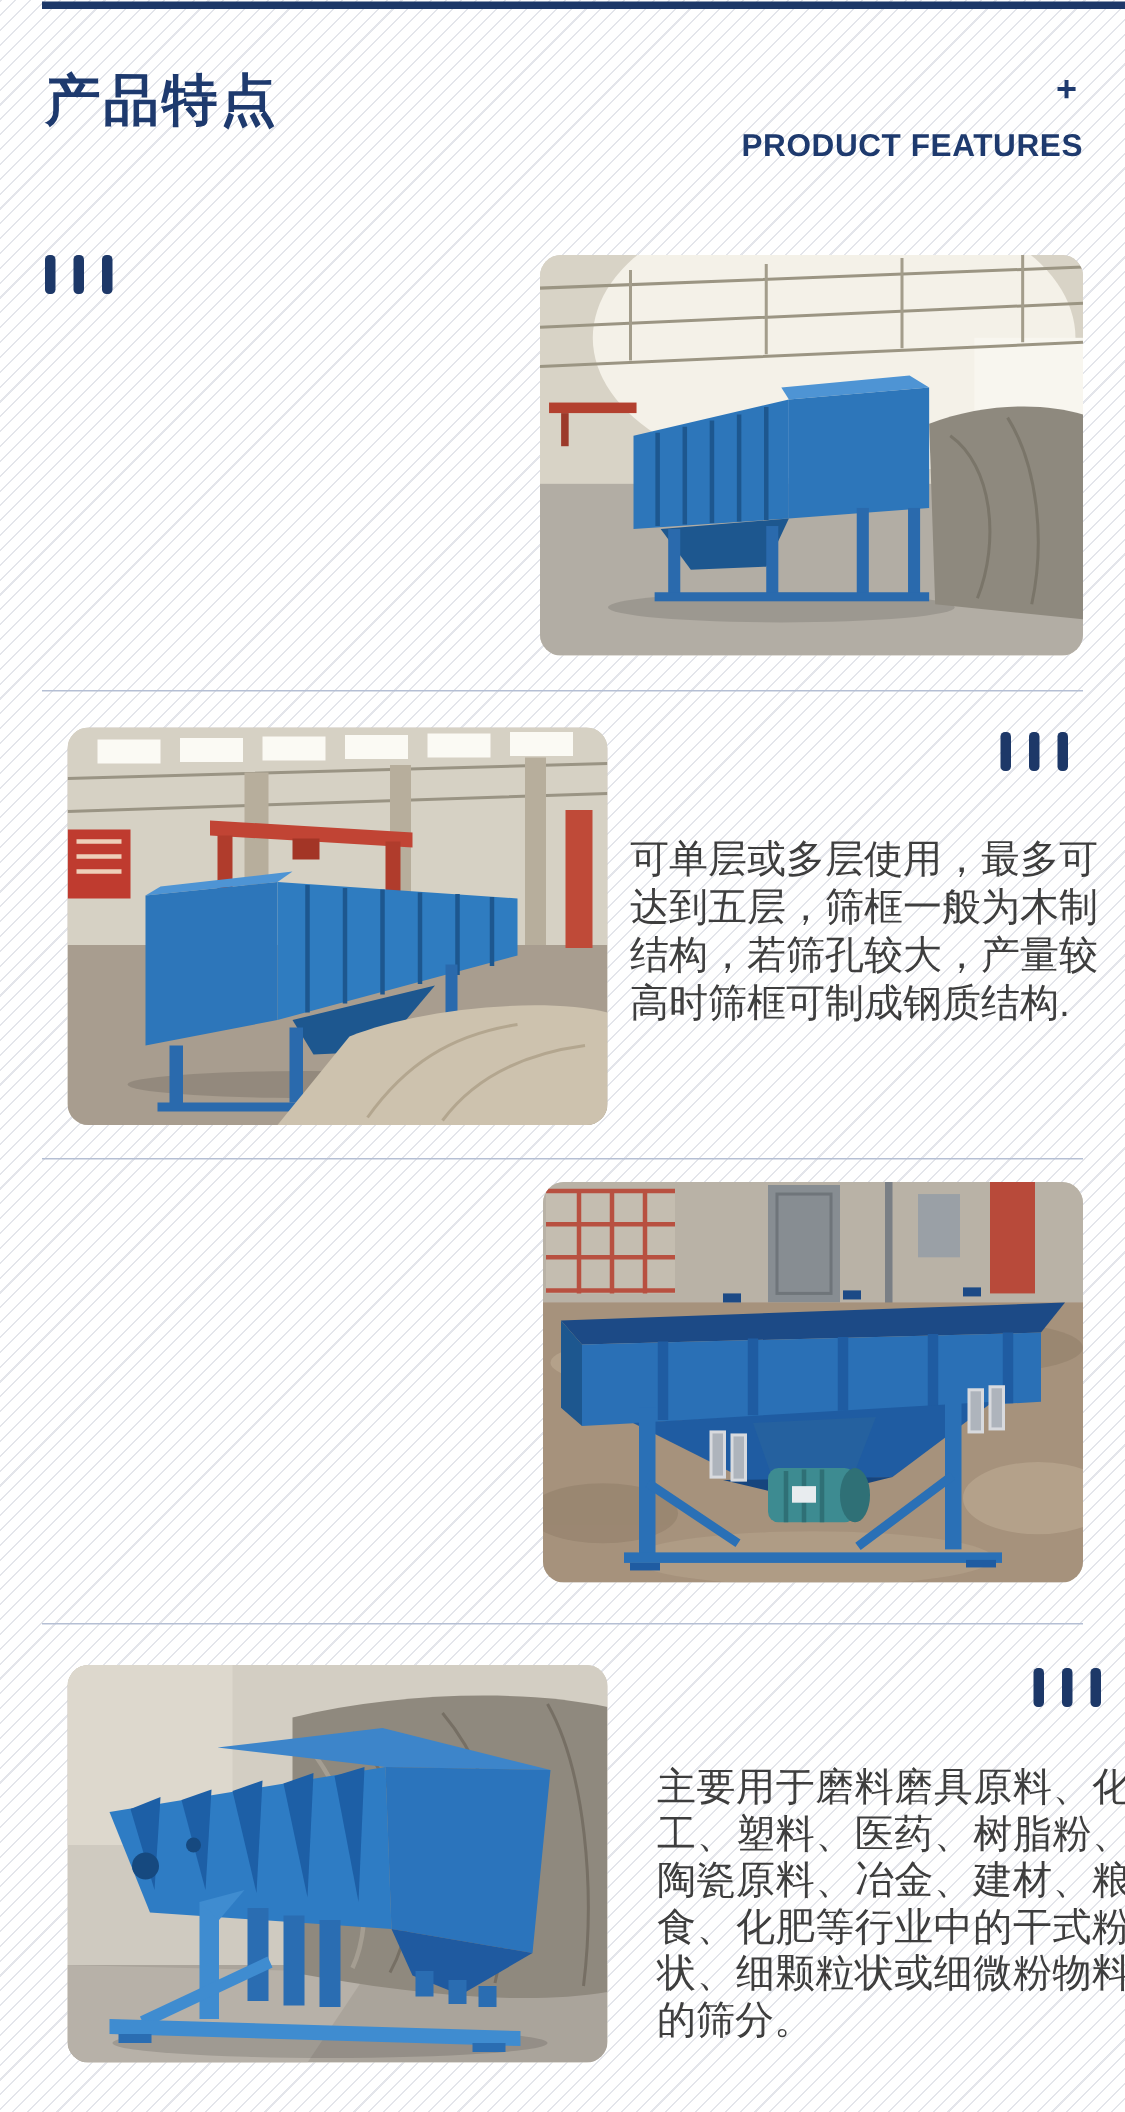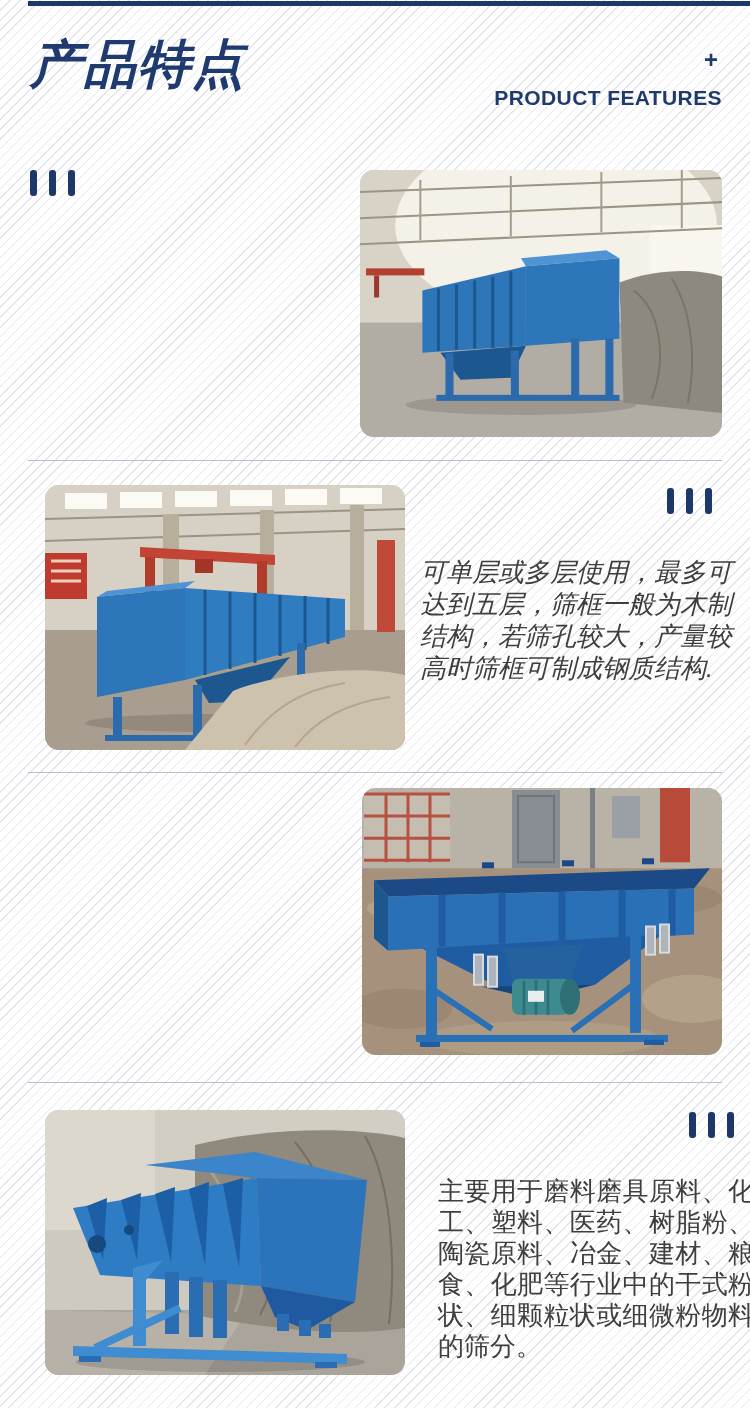--- a/index.html
+++ b/index.html
@@ -11,42 +11,42 @@
   .page{
     position:relative;width:750px;height:1408px;overflow:hidden;
     background-color:#ffffff;
     background-image:repeating-linear-gradient(135deg,
       rgba(205,208,218,0.55) 0px, rgba(205,208,218,0.55) 1px,
       transparent 1px, transparent 7px);
   }
   .top-bar{position:absolute;top:1px;left:28px;right:0;height:5px;background:#1d3868;}
 
   
-  .title{position:absolute;left:30px;top:30px;margin:0;
-    font-size:52px;font-weight:bold;color:#1e3a6e;letter-spacing:2px;font-style:italic;}
+  .title{position:absolute;left:30px;top:42px;margin:0;
+    font-size:37px;font-weight:bold;color:#1e3a6e;letter-spacing:2px;}
   .plus{position:absolute;right:32px;top:46px;font-size:24px;font-weight:bold;color:#1e3a6e;}
   .subtitle{position:absolute;right:28px;top:86px;font-size:21px;font-weight:600;
     color:#1e3a6e;letter-spacing:0.4px;text-align:right;}
 
   
   .bars{display:flex;gap:12px;height:26px;}
   .bars span{display:block;width:7px;height:26px;border-radius:3px;background:#1d3868;}
   .bars-right{justify-content:flex-end;padding-right:20px;}
 
   
   .ftext{margin:0;font-size:26px;line-height:30px;color:#3e3e3e;
     text-align:justify;text-justify:inter-ideograph;}
 
   
   .s1-text{position:absolute;left:30px;top:170px;width:316px;}
   .s1-text .ftext{margin-top:46px;}
   .s1-photo{position:absolute;left:360px;top:170px;width:362px;height:267px;}
 
   .s2-photo{position:absolute;left:45px;top:485px;width:360px;height:265px;}
-  .s2-text{position:absolute;left:420px;top:488px;width:312px;font-style:italic;}
+  .s2-text{position:absolute;left:420px;top:488px;width:312px;}
   .s2-text .ftext{margin-top:42px;line-height:32px;}
 
   .s3-text{position:absolute;left:30px;top:788px;width:316px;}
   .s3-text .ftext{margin-top:28px;}
   .s3-photo{position:absolute;left:362px;top:788px;width:360px;height:267px;}
 
   .s4-photo{position:absolute;left:45px;top:1110px;width:360px;height:265px;}
   .s4-text{position:absolute;left:438px;top:1112px;width:316px;}
   .s4-text .ftext{margin-top:38px;line-height:31px;}
 

